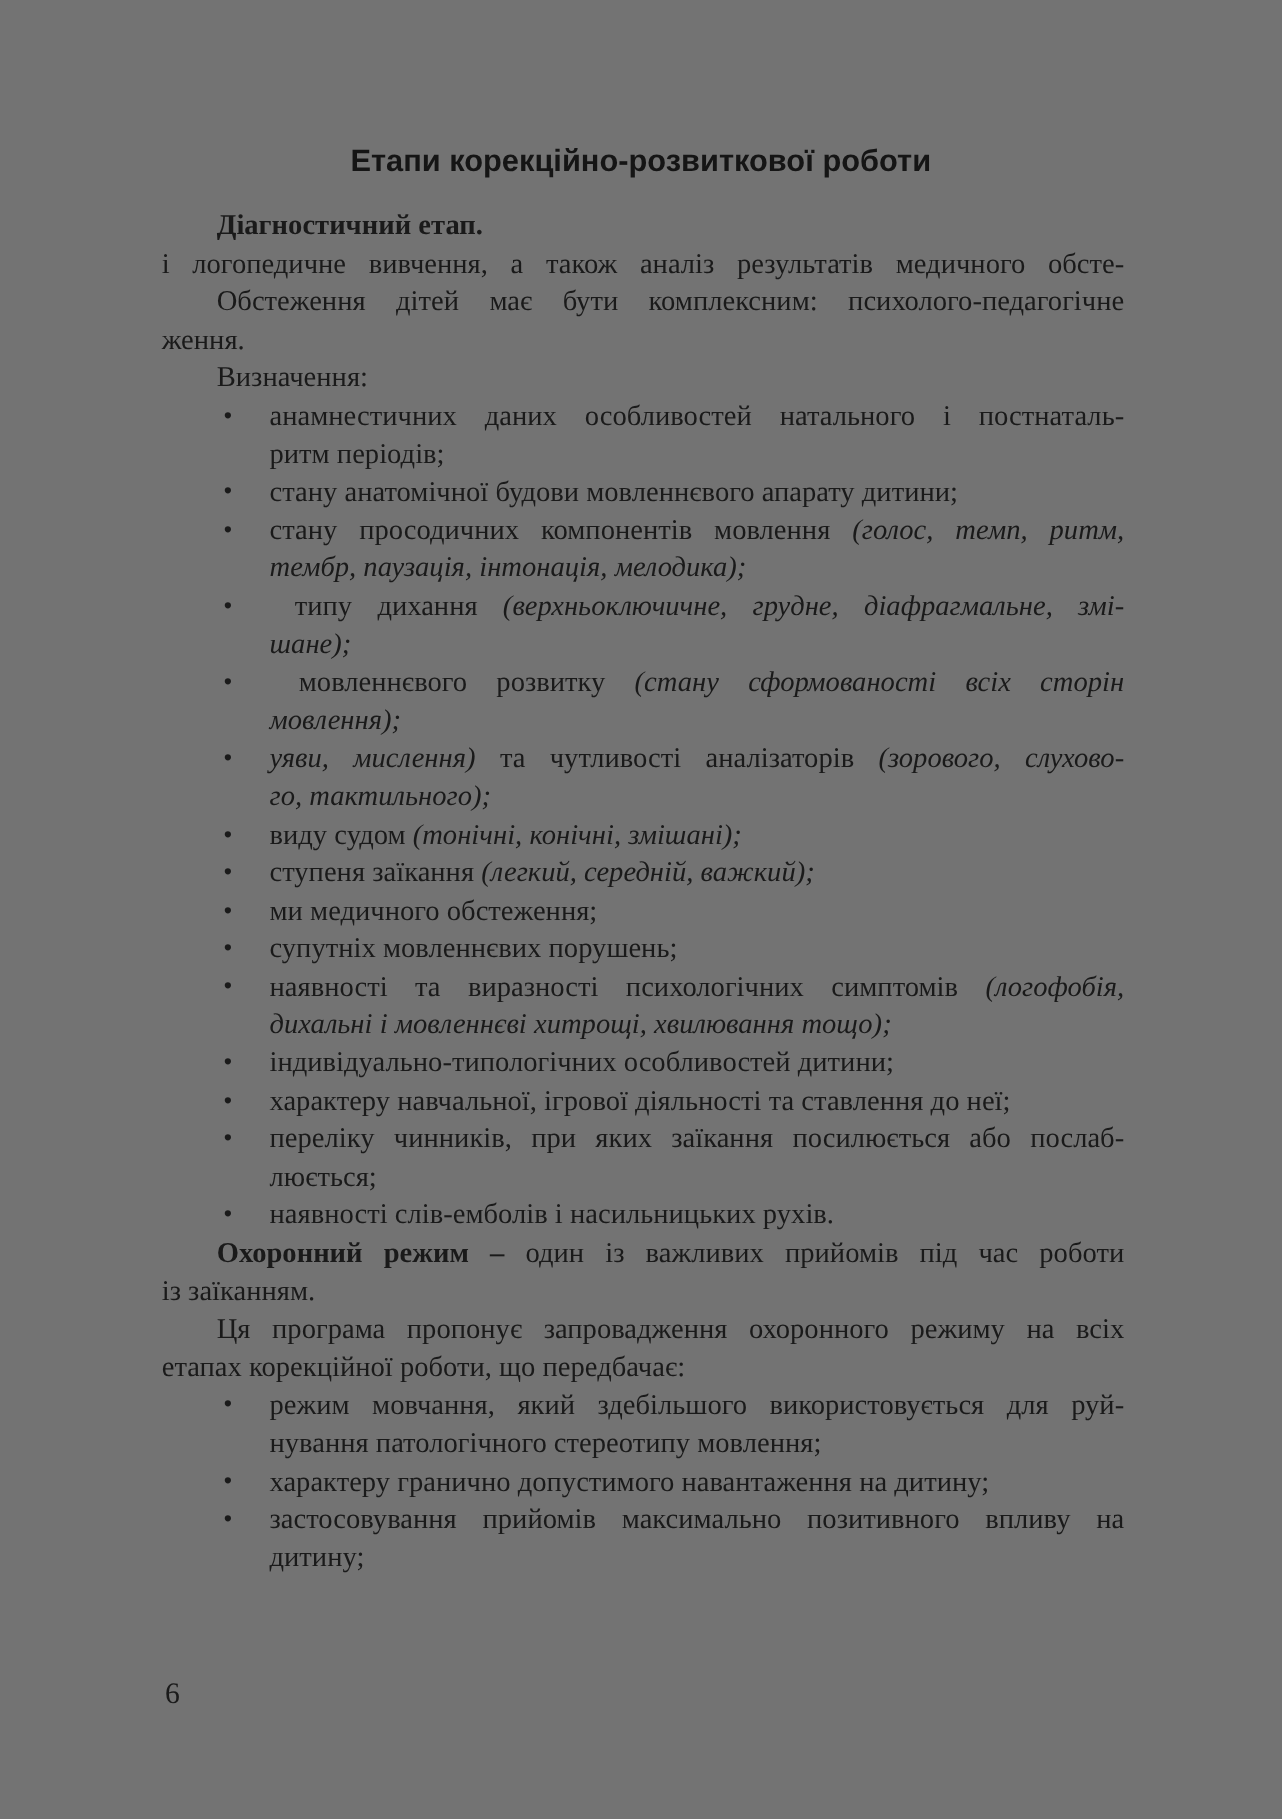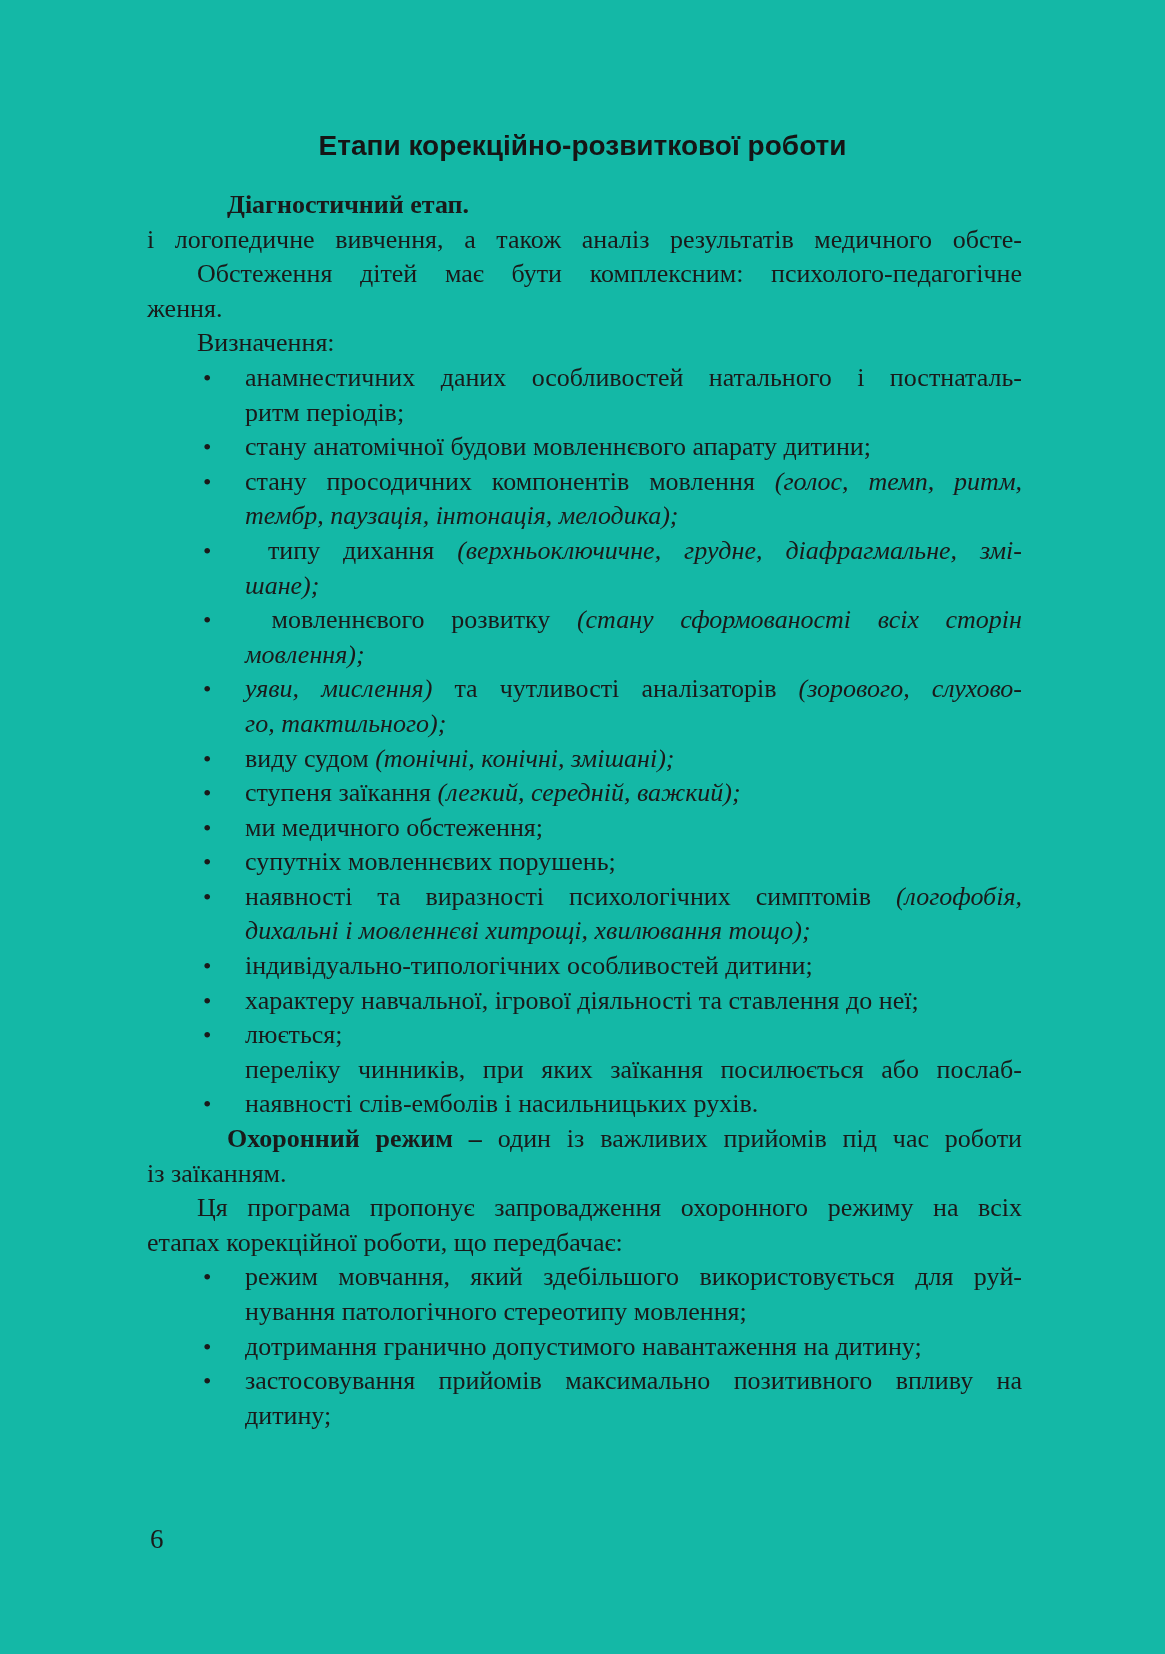--- a/index.html
+++ b/index.html
@@ -1,21 +1,21 @@
 <!DOCTYPE html>
 <html lang="uk"><head>
 <meta charset="utf-8">
 <style>
   html, body { margin: 0; padding: 0; background: #e8e8e8; }
   .page {
     position: relative;
     width: 1165px;
     height: 1654px;
     margin: 0 auto;
-    background: #14b8a6;
+    background: #737373;
     color: #1a1a1a;
     font-family: "Liberation Serif", serif;
     overflow: hidden;
   }
   .doc-title {
     margin: 0;
     padding-top: 128px;
     text-align: center;
     font-family: "Liberation Sans", sans-serif;
     font-weight: 700;
@@ -41,21 +41,21 @@
   .para.indent > .lines > .line.first { text-indent: 50px; }
   .bullet { position: relative; padding-left: 98px; }
   .bullet .marker {
     position: absolute;
     left: 56px;
     top: 0;
     width: 20px;
     text-align: left;
     font-size: 24px;
   }
-  .b { font-weight: 700; margin-left: 30px; }
+  .b { font-weight: 700; }
   .i { font-style: italic; }
   .page-number {
     position: absolute;
     left: 150px;
     top: 1522px;
     font-size: 27px;
     line-height: 35px;
     color: #1a1a1a;
   }
 </style>
@@ -162,22 +162,22 @@
       </div>
       <div class="block bullet">
         <span class="marker">•</span>
         <div class="lines">
           <div class="line first last"><span class="">характеру навчальної, ігрової діяльності та ставлення до неї;</span></div>
         </div>
       </div>
       <div class="block bullet">
         <span class="marker">•</span>
         <div class="lines">
+          <div class="line first"><span class="">переліку чинників, при яких заїкання посилюється або послаб-</span></div>
           <div class="line last"><span class="">люється;</span></div>
-          <div class="line first"><span class="">переліку чинників, при яких заїкання посилюється або послаб-</span></div>
         </div>
       </div>
       <div class="block bullet">
         <span class="marker">•</span>
         <div class="lines">
           <div class="line first last"><span class="">наявності слів-емболів і насильницьких рухів.</span></div>
         </div>
       </div>
       <div class="block para indent">
         <div class="lines">
@@ -194,21 +194,21 @@
       <div class="block bullet">
         <span class="marker">•</span>
         <div class="lines">
           <div class="line first"><span class="">режим мовчання, який здебільшого використовується для руй-</span></div>
           <div class="line last"><span class="">нування патологічного стереотипу мовлення;</span></div>
         </div>
       </div>
       <div class="block bullet">
         <span class="marker">•</span>
         <div class="lines">
-          <div class="line first last"><span class="">дотримання гранично допустимого навантаження на дитину;</span></div>
+          <div class="line first last"><span class="">характеру гранично допустимого навантаження на дитину;</span></div>
         </div>
       </div>
       <div class="block bullet">
         <span class="marker">•</span>
         <div class="lines">
           <div class="line first"><span class="">застосовування прийомів максимально позитивного впливу на</span></div>
           <div class="line last"><span class="">дитину;</span></div>
         </div>
       </div>
     </div>

